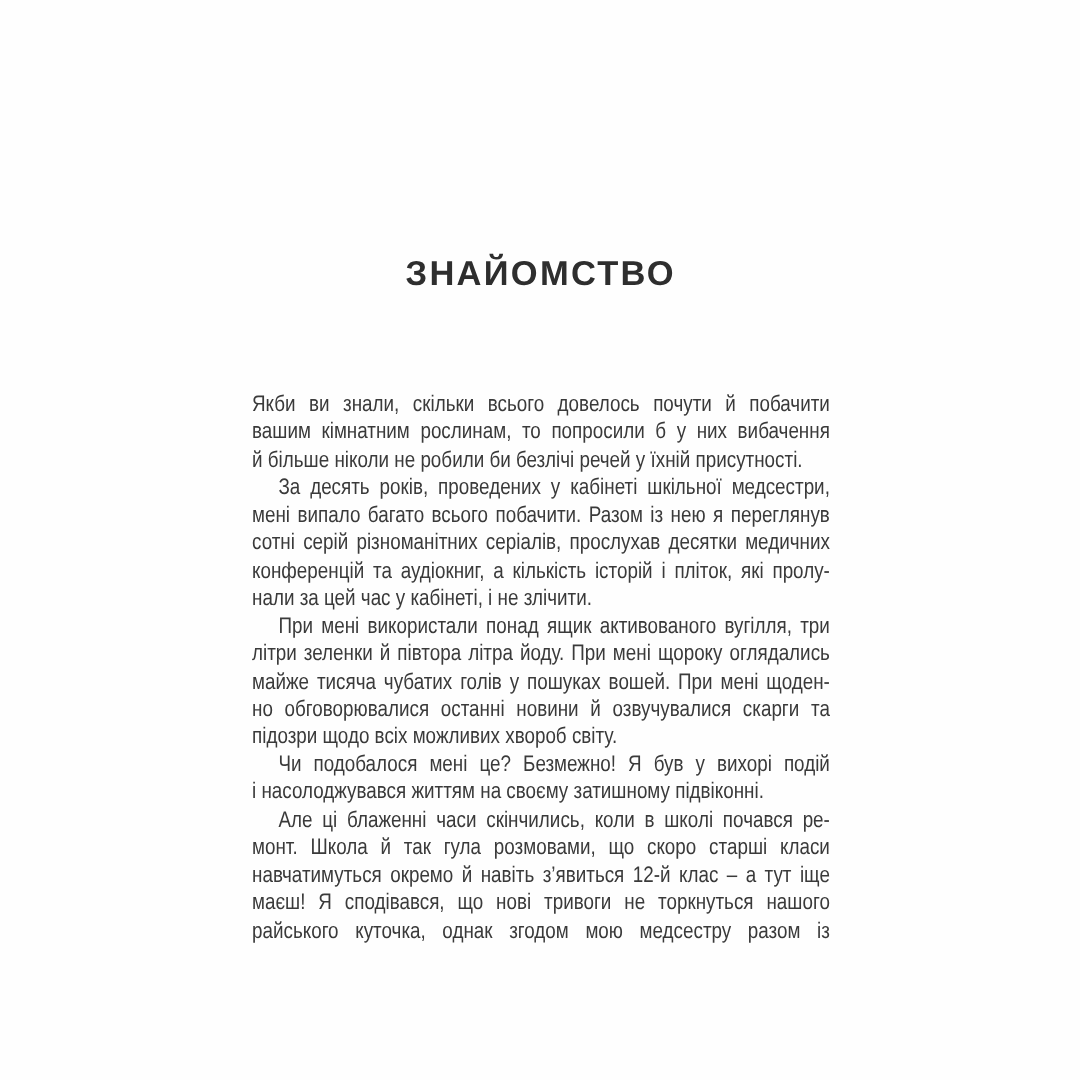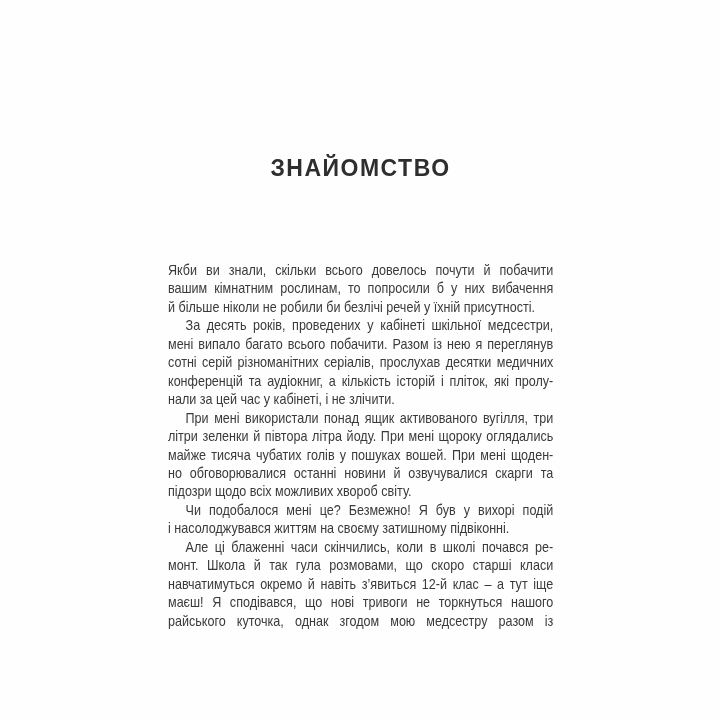--- a/index.html
+++ b/index.html
@@ -12,21 +12,21 @@
   .page{
     position:relative;
     width:720px;height:720px;
     background:var(--bg);
     overflow:hidden;
     font-family:"Liberation Sans","DejaVu Sans",sans-serif;
     margin:0 auto;
   }
   .chapter-title{
     position:absolute;
-    top:157px;left:168px;width:385px;
+    top:171px;left:168px;width:385px;
     margin:0;
     text-align:center;
     font-size:23px;
     line-height:23px;
     font-weight:600;
     letter-spacing:1.5px;
     color:var(--title-color);
   }
   .text-block{
     position:absolute;

